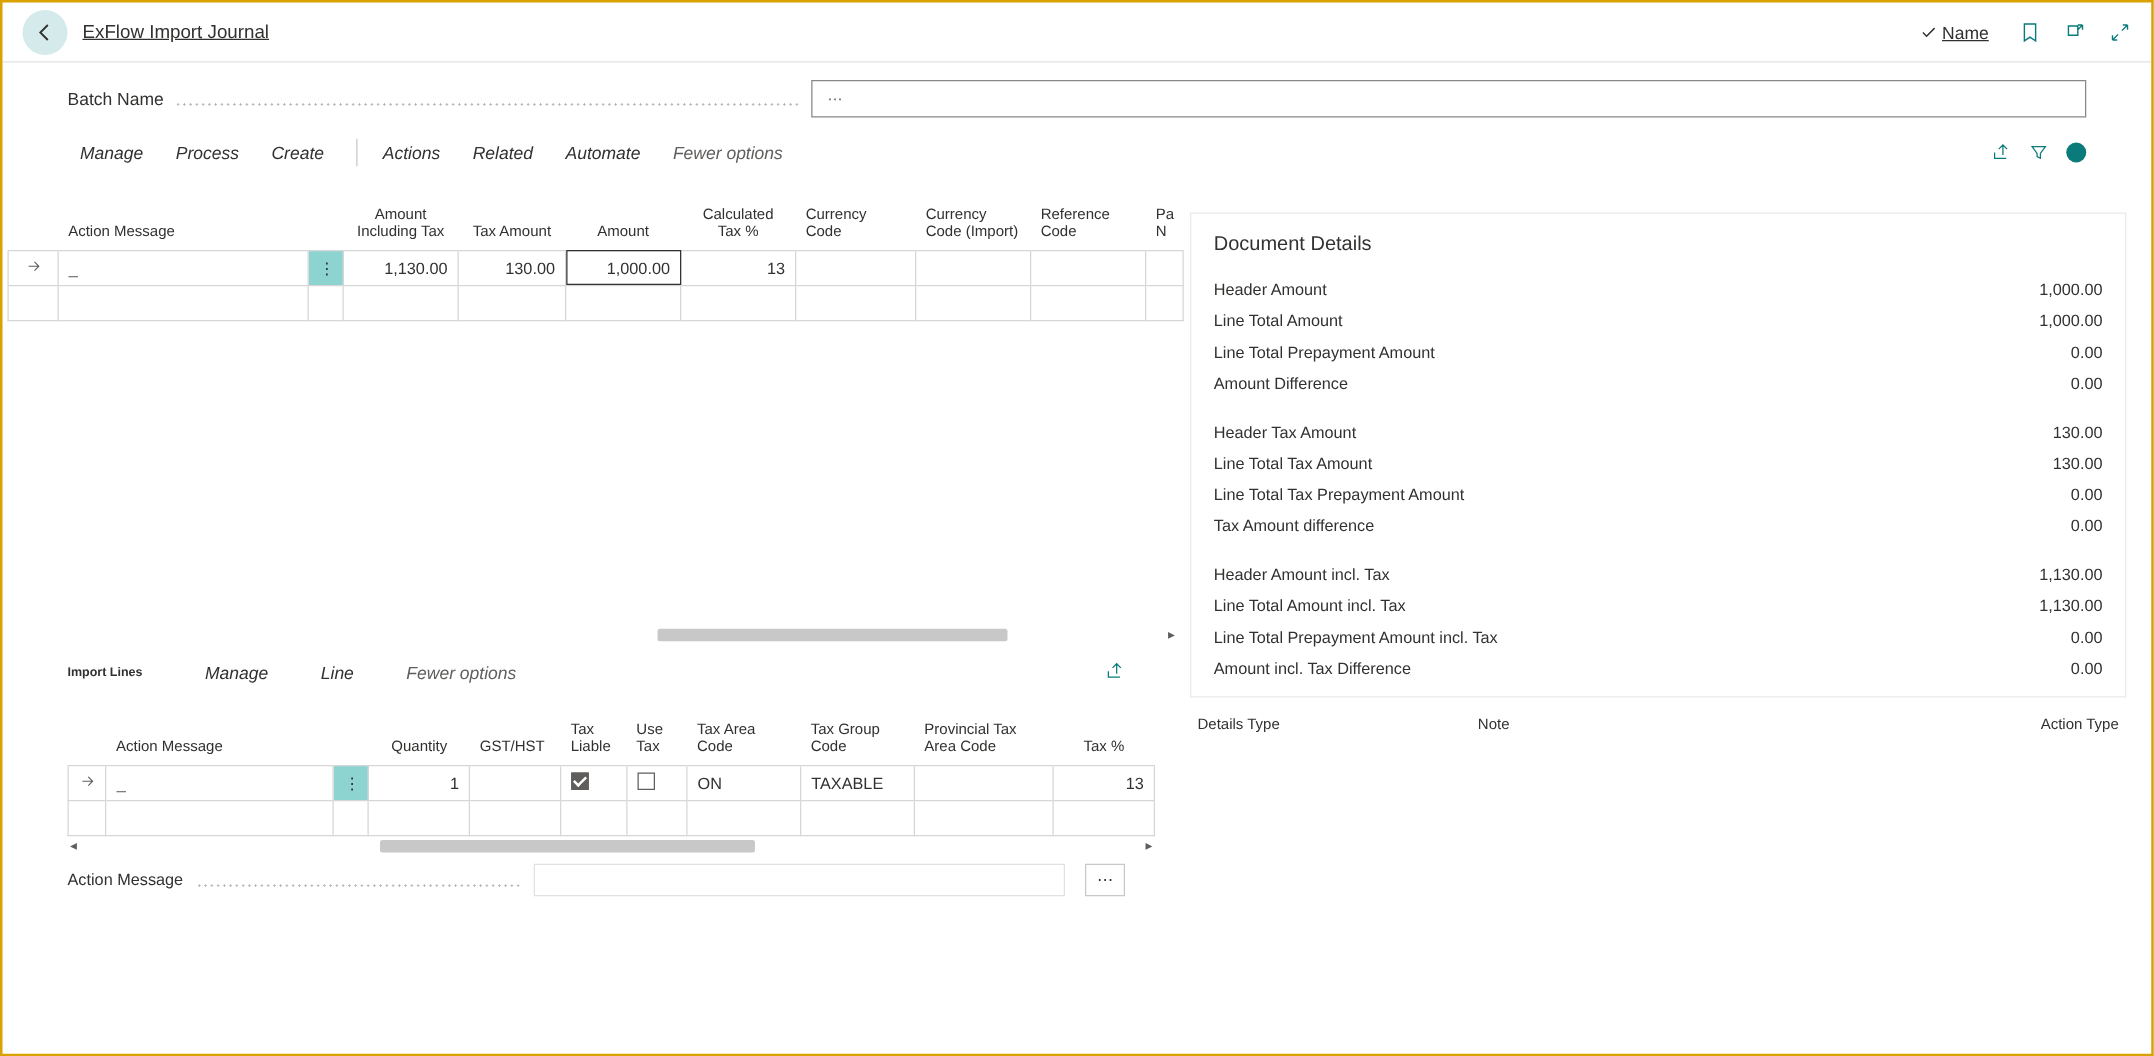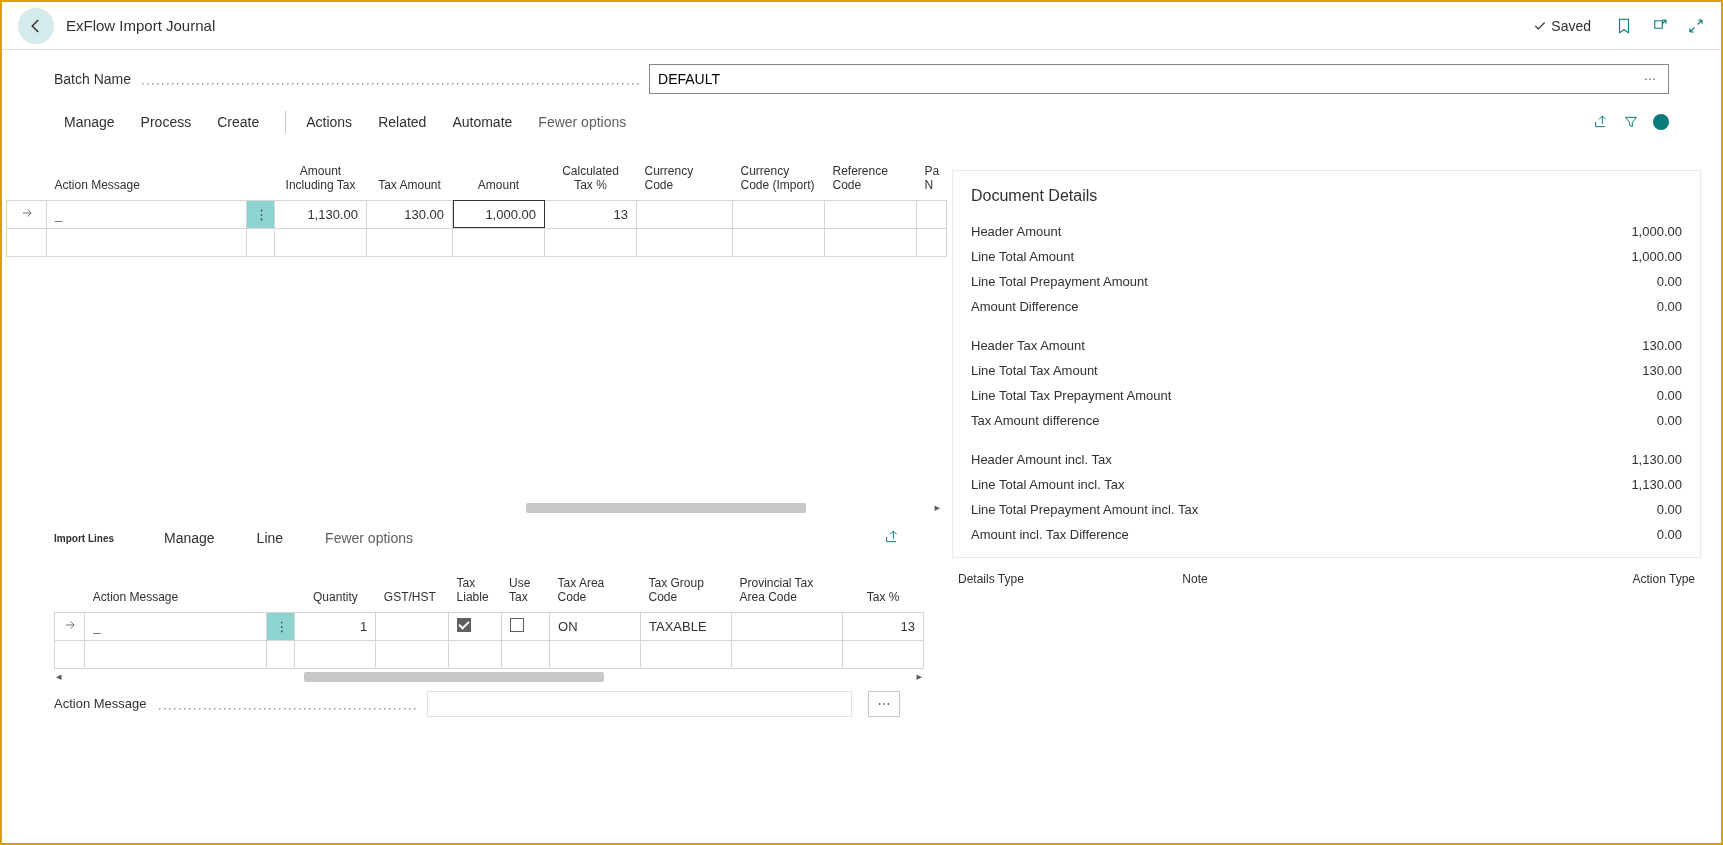--- a/index.html
+++ b/index.html
@@ -1,37 +1,37 @@
 <!DOCTYPE html>
 <html><head>
 <meta charset="utf-8">
 <style>
 * { box-sizing: border-box; margin: 0; padding: 0; font-family: "Segoe UI", Arial, sans-serif; }
 body { background: #fff; border: 2px solid #d9a201; font-size: 13px; color: #323130; width: 1723px; height: 845px; overflow: hidden; position: relative; }
 
 
-.header { display: flex; align-items: center; height: 48px; padding: 0 16px; border-bottom: 1px solid #e1e1e1; }
+.header { display: flex; align-items: center; height: 48px; padding: 0 16px; border-bottom: 1px solid #e1e1e1; text-decoration: underline; }
 .back-btn { width: 36px; height: 36px; border-radius: 50%; background: #d5eaea; display: flex; align-items: center; justify-content: center; cursor: pointer; margin-right: 12px; }
 .page-title { font-size: 15px; color: #323130; flex: 0 0 auto; }
 .header-spacer { flex: 1; }
 .saved { display: flex; align-items: center; gap: 4px; color: #323130; font-size: 14px; margin-right: 24px; }
 .hdr-icons { display: flex; gap: 18px; align-items: center; }
 .hdr-icon { width: 18px; height: 18px; cursor: pointer; color: #0b7a7a; }
 
 
 .batch-row { display: flex; align-items: center; padding: 14px 52px 6px; gap: 9px; }
 .batch-label { font-size: 14px; color: #323130; white-space: nowrap; }
 .dotline { flex: 0 0 500px; height: 12px; background-image: radial-gradient(circle, #b3b3b3 1px, transparent 1px); background-size: 5px 5px; background-repeat: repeat-x; background-position: 0 8px; }
 .batch-input-wrap { flex: 1; border: 1px solid #8a8886; height: 30px; display: flex; align-items: center; padding: 0 8px; }
 .batch-input { border: none; outline: none; flex: 1; font-size: 14px; }
 .ellipsis-btn { color: #605e5c; font-size: 12px; cursor: pointer; padding: 0 4px; }
 
 
 .cmdbar { display: flex; align-items: center; padding: 0 52px; height: 44px; border-bottom: 0; }
-.cmd { font-size: 14px; color: #323130; padding: 6px 10px; cursor: pointer; margin-right: 6px; }
+.cmd { font-size: 14px; color: #323130; padding: 6px 10px; cursor: pointer; margin-right: 6px; font-style: italic; }
 .cmd.light { color: #605e5c; }
 .cmd-div { width: 1px; height: 22px; background: #c8c8c8; margin: 0 10px; }
 .cmdbar-right { margin-left: auto; display: flex; gap: 14px; align-items: center; }
 .cmd-icon { color: #0b7a7a; width: 16px; height: 16px; cursor: pointer; }
 .status-dot { width: 16px; height: 16px; border-radius: 50%; background: #0b7a7a; display: inline-block; }
 
 
 .main { display: flex; padding: 0 0 0 0; height: calc(100% - 48px - 54px - 44px); }
 .left { flex: 0 0 950px; padding-left: 0; }
 .right { flex: 1; padding: 0 20px 0 0; }
@@ -91,40 +91,39 @@
     <svg width="18" height="18" viewBox="0 0 24 24">
         <path d="M15 4l-8 8 8 8" stroke="#323130" stroke-width="2" fill="none"></path>
       </svg>
   </div>
   <div class="page-title">ExFlow Import Journal</div>
   <div class="header-spacer"></div>
   <div class="saved">
     <svg width="14" height="14" viewBox="0 0 24 24">
         <path d="M4 12l5 5L20 6" stroke="#323130" stroke-width="2" fill="none"></path>
       </svg>
-    <span>Saved</span>
+    <span>Name</span>
   </div>
   <div class="hdr-icons">
     <svg class="hdr-icon" viewBox="0 0 24 24">
         <path d="M6 3h12v18l-6-4-6 4z" stroke="#0b7a7a" stroke-width="1.5" fill="none"></path>
       </svg>
     <svg class="hdr-icon" viewBox="0 0 24 24">
         <path d="M5 5h10v10H5z M15 9l5-5 M20 4v5 M20 4h-5" stroke="#0b7a7a" stroke-width="1.5" fill="none"></path>
       </svg>
     <svg class="hdr-icon" viewBox="0 0 24 24">
         <path d="M4 20l6-6 M4 20v-5 M4 20h5 M20 4l-6 6 M20 4v5 M20 4h-5" stroke="#0b7a7a" stroke-width="1.5" fill="none"></path>
       </svg>
   </div>
 </div>
 
 <div class="batch-row">
   <div class="batch-label">Batch Name</div>
   <div class="dotline"></div>
   <div class="batch-input-wrap">
-    <input class="batch-input" value="DEFAULT" style="">
     <span class="ellipsis-btn">⋯</span>
   </div>
 </div>
 
 <div class="cmdbar">
   <span class="cmd">Manage</span>
   <span class="cmd">Process</span>
   <span class="cmd">Create</span>
   <div class="cmd-div"></div>
   <span class="cmd">Actions</span>

